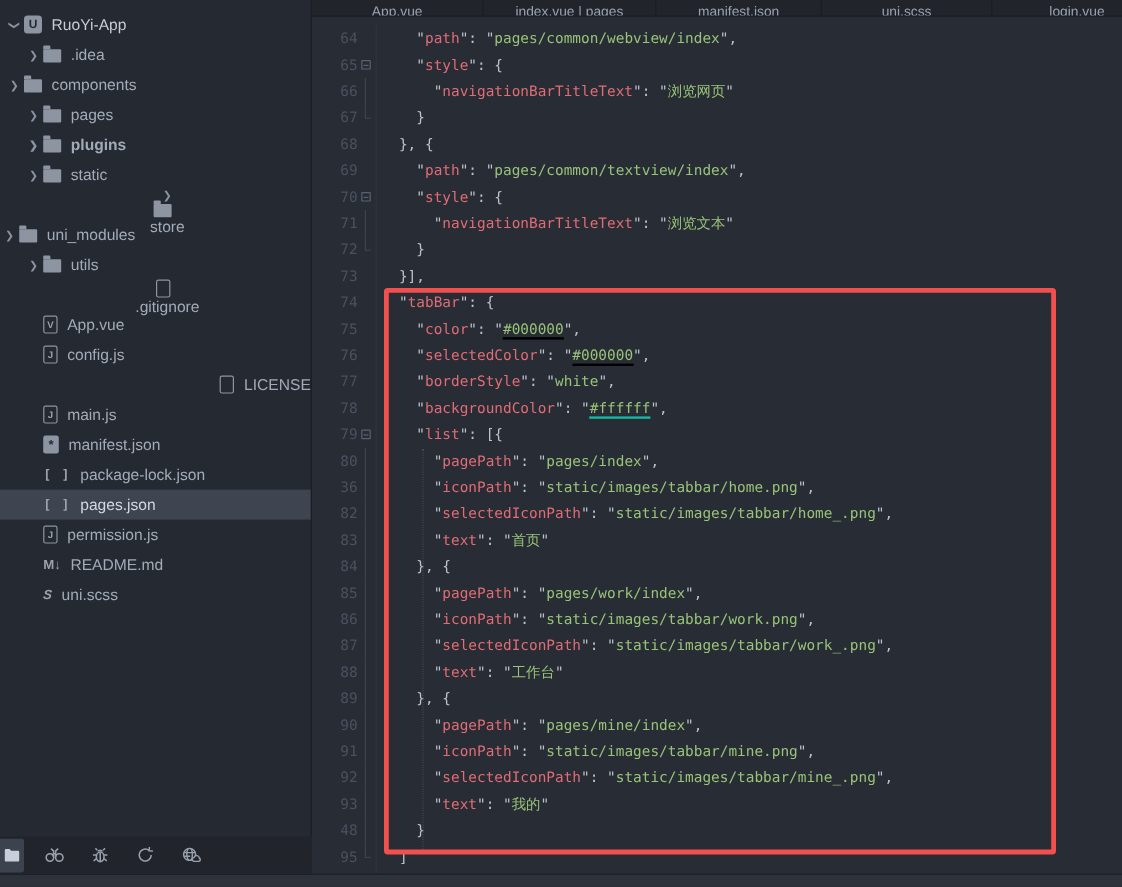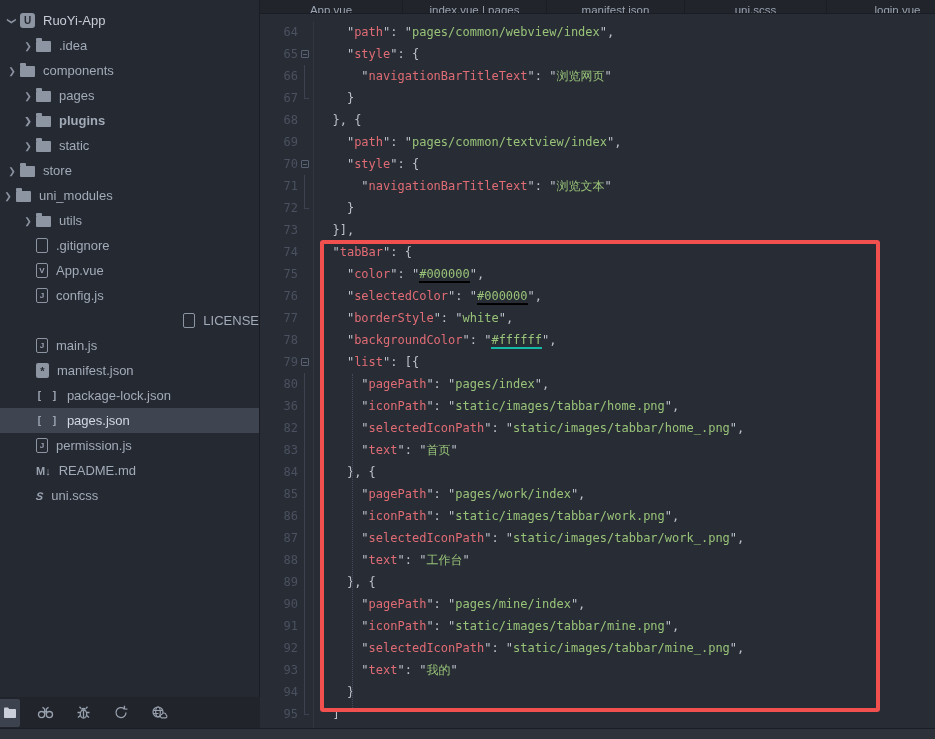--- a/index.html
+++ b/index.html
@@ -115,36 +115,36 @@
         <div class="trow" style="padding-left: 20px; font-weight: bold;">
           <span class="chev right"></span>
           <span class="ticon i-folder"></span>
           <span>plugins</span>
         </div>
         <div class="trow" style="padding-left: 20px;">
           <span class="chev right"></span>
           <span class="ticon i-folder"></span>
           <span>static</span>
         </div>
-        <div class="trow" style="padding-left: 4px;">
+        <div class="trow" style="padding-left: 20px; flex-direction: column;">
           <span class="chev right"></span>
           <span class="ticon i-folder"></span>
           <span>store</span>
         </div>
         <div class="trow" style="">
           <span class="chev right"></span>
           <span class="ticon i-folder"></span>
           <span>uni_modules</span>
         </div>
         <div class="trow" style="padding-left: 20px;">
           <span class="chev right"></span>
           <span class="ticon i-folder"></span>
           <span>utils</span>
         </div>
-        <div class="trow" style="padding-left: 20px;">
+        <div class="trow" style="padding-left: 20px; flex-direction: column;">
           <span class="chev "></span>
           <span class="ticon i-file"></span>
           <span>.gitignore</span>
         </div>
         <div class="trow" style="padding-left: 20px;">
           <span class="chev "></span>
           <span class="ticon i-file">V</span>
           <span>App.vue</span>
         </div>
         <div class="trow" style="padding-left: 20px;">
@@ -238,21 +238,21 @@
         <div class="erow"><span class="gut">84</span><span class="foldc"><span class="fline"></span></span><span class="code">    <span class="p">}, {</span></span></div>
         <div class="erow"><span class="gut">85</span><span class="foldc"><span class="fline"></span></span><span class="code">      <span class="p">"</span><span class="k">pagePath</span><span class="p">": "</span><span class="s">pages/work/index</span><span class="p">",</span></span></div>
         <div class="erow"><span class="gut">86</span><span class="foldc"><span class="fline"></span></span><span class="code">      <span class="p">"</span><span class="k">iconPath</span><span class="p">": "</span><span class="s">static/images/tabbar/work.png</span><span class="p">",</span></span></div>
         <div class="erow"><span class="gut">87</span><span class="foldc"><span class="fline"></span></span><span class="code">      <span class="p">"</span><span class="k">selectedIconPath</span><span class="p">": "</span><span class="s">static/images/tabbar/work_.png</span><span class="p">",</span></span></div>
         <div class="erow"><span class="gut">88</span><span class="foldc"><span class="fline"></span></span><span class="code">      <span class="p">"</span><span class="k">text</span><span class="p">": "</span><span class="s">工作台</span><span class="p">"</span></span></div>
         <div class="erow"><span class="gut">89</span><span class="foldc"><span class="fline"></span></span><span class="code">    <span class="p">}, {</span></span></div>
         <div class="erow"><span class="gut">90</span><span class="foldc"><span class="fline"></span></span><span class="code">      <span class="p">"</span><span class="k">pagePath</span><span class="p">": "</span><span class="s">pages/mine/index</span><span class="p">",</span></span></div>
         <div class="erow"><span class="gut">91</span><span class="foldc"><span class="fline"></span></span><span class="code">      <span class="p">"</span><span class="k">iconPath</span><span class="p">": "</span><span class="s">static/images/tabbar/mine.png</span><span class="p">",</span></span></div>
         <div class="erow"><span class="gut">92</span><span class="foldc"><span class="fline"></span></span><span class="code">      <span class="p">"</span><span class="k">selectedIconPath</span><span class="p">": "</span><span class="s">static/images/tabbar/mine_.png</span><span class="p">",</span></span></div>
         <div class="erow"><span class="gut">93</span><span class="foldc"><span class="fline"></span></span><span class="code">      <span class="p">"</span><span class="k">text</span><span class="p">": "</span><span class="s">我的</span><span class="p">"</span></span></div>
-        <div class="erow"><span class="gut">94</span><span class="foldc"><span class="fline"></span></span><span class="code">    <span class="p">}</span></span></div>
+        <div class="erow"><span class="gut">48</span><span class="foldc"><span class="fline"></span></span><span class="code">    <span class="p">}</span></span></div>
         <div class="erow"><span class="gut">95</span><span class="foldc"><span class="fend"></span></span><span class="code">  <span class="p">]</span></span></div>
         <div class="erow"><span class="gut">96</span><span class="foldc"></span><span class="code"></span></div>
       </div>
     <div id="indent-guide"></div>
     <div id="redbox"></div>
   </div>
 
   <div id="btoolbar">
     <span class="tool active">
       <svg width="14" height="13" viewBox="0 0 14 13">

